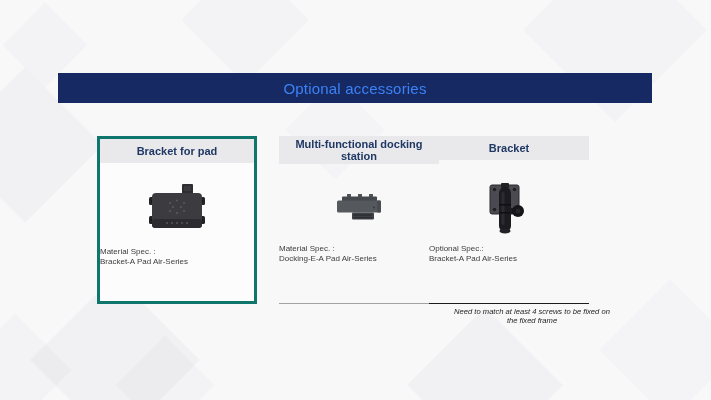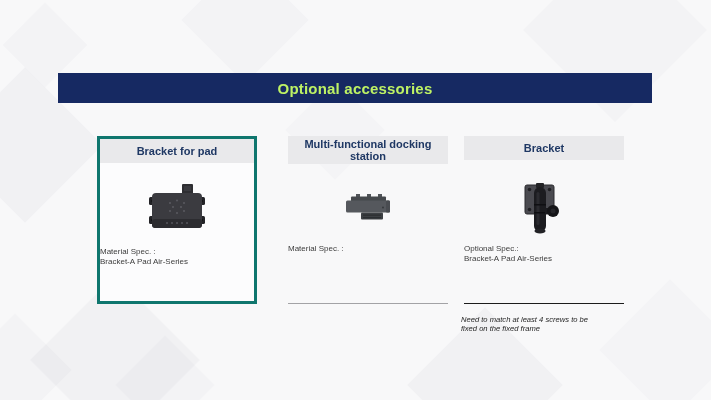--- a/index.html
+++ b/index.html
@@ -21,34 +21,34 @@
 
   .title-bar {
     position: absolute;
     left: 58px; top: 73px;
     width: 594px; height: 30px;
     background: #16296288;
     background: #162962;
     display: flex; align-items: center; justify-content: center;
   }
   .title-bar span {
-    color: #bef264;
+    color: #3b82f6;
     font-size: 15px;
-    font-weight: bold;
+    font-weight: normal;
     letter-spacing: 0.2px;
   }
 
   .card {
     position: absolute;
     top: 136px;
     height: 168px;
   }
   .card-1 { left: 97px;  width: 160px; border: 3px solid #0f766e; background: #fcfcfd; }
-  .card-2 { left: 288px; width: 160px; border-bottom: 1px solid #a3a3a6; }
-  .card-3 { left: 464px; width: 160px; border-bottom: 1px solid #1c1c1c; }
+  .card-2 { left: 279px; width: 160px; border-bottom: 1px solid #a3a3a6; }
+  .card-3 { left: 429px; width: 160px; border-bottom: 1px solid #1c1c1c; }
 
   .card-header {
     width: 100%;
     min-height: 24px;
     background: #e9e9eb;
     display: flex; align-items: center; justify-content: center;
     text-align: center;
     padding: 2px 6px;
   }
   .card-2 .card-header { min-height: 27px; }
@@ -79,21 +79,21 @@
 
   .footnote {
     position: absolute;
     left: 453px; top: 307px;
     width: 158px;
     font-style: italic;
     font-size: 7.6px;
     line-height: 9.4px;
     color: #1e1e1e;
   }
-  .footnote p { margin: 8px; }
+  .footnote p { margin: 0; text-align: center; }
 </style>
 </head>
 <body>
 
 <div class="slide">
 
   <div>
     <div class="bg-diamond" style="left:-30px; top:90px;  width:110px; height:110px;"></div>
     <div class="bg-diamond" style="left:15px;  top:15px;  width:60px;  height:60px;  background:rgba(130,135,152,0.04);"></div>
     <div class="bg-diamond" style="left:55px;  top:300px; width:120px; height:120px;"></div>
@@ -166,20 +166,21 @@
         <rect x="4" y="13" width="88" height="24" rx="3" fill="#55585d"></rect>
         <rect x="84" y="13" width="8" height="24" rx="2" fill="#494c51"></rect>
         <circle cx="78" cy="27" r="1.8" fill="#333639"></circle>
         <rect x="34" y="37" width="44" height="14" rx="2" fill="#3c3f43"></rect>
         <rect x="38" y="41" width="36" height="2.5" fill="#2b2e31"></rect>
         <rect x="38" y="46" width="36" height="2.5" fill="#2b2e31"></rect>
       </svg>
     </div>
     <div class="card-spec">
       <div>Material Spec. :</div>
+      <div>Docking-E-A Pad Air-Series</div>
     </div>
   </section>
 
   <section class="card card-3">
     <div class="card-header">
       <span>Bracket</span>
     </div>
     <div class="card-image">
       <svg width="42" height="52" viewBox="0 0 84 104">
         <rect x="4" y="6" width="58" height="58" rx="4" fill="#4a4a50" stroke="#2a2a2e" stroke-width="2"></rect>

